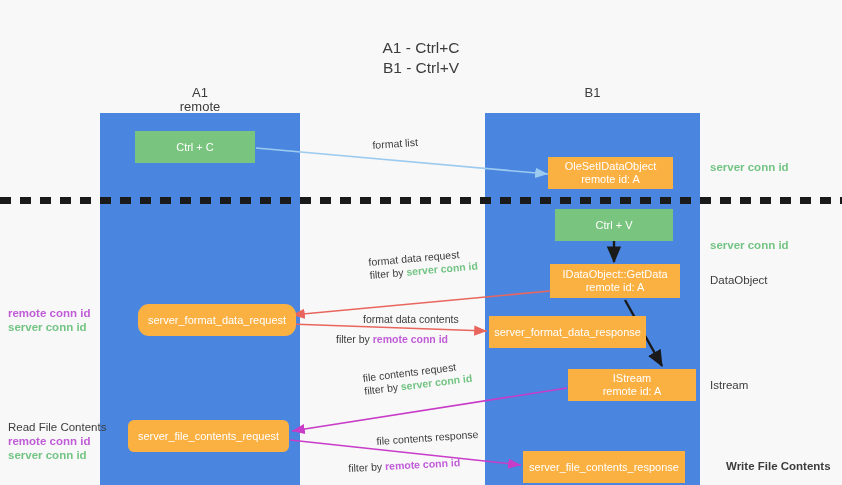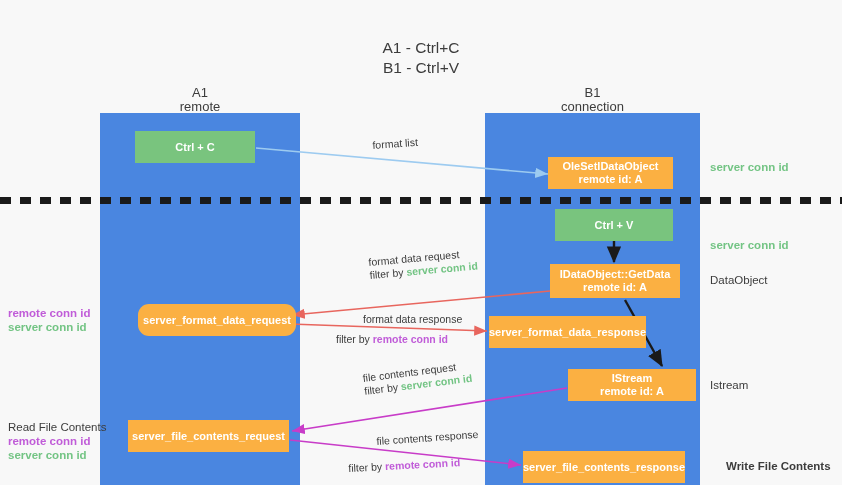--- a/index.html
+++ b/index.html
@@ -47,21 +47,20 @@
     box-sizing: border-box;
     display: flex;
     flex-direction: column;
     align-items: center;
     justify-content: center;
     color: #ffffff;
     font-size: 11px;
     line-height: 13px;
     text-align: center;
     padding: 16px 4px;
-    font-weight: bold;
   }
   .node.green  { background: #79c47e; }
   .node.orange { background: #fbb042; }
   .node .l2 { display: block; }
 
   
   .side-note {
     font-size: 11.5px;
     line-height: 14px;
     color: #3c3c3c;
@@ -102,21 +101,20 @@
     <div>A1 - Ctrl+C</div>
     <div>B1 - Ctrl+V</div>
   </div>
 
   <div class="abs col-head" style="left:100px; top:58px; width:200px;">
     <div>A1</div>
     <div>remote</div>
   </div>
   <div class="abs col-head" style="left:485px; top:58px; width:215px;">
     <div>B1</div>
-    <div>connection</div>
   </div>
 
   <div class="abs lane" style="left:100px; top:85px; width:200px; height:375px;"></div>
   <div class="abs lane" style="left:485px; top:85px; width:215px; height:375px;"></div>
 
   <svg id="edges" viewBox="0 0 842 485" xmlns="http://www.w3.org/2000/svg">
     <defs>
       <marker id="ah-blue" markerWidth="9" markerHeight="9" refX="8" refY="3.2" orient="auto" markerUnits="strokeWidth">
         <path d="M0,0 L8,3.2 L0,6.4 z" fill="#9dcbf0"></path>
       </marker>
@@ -173,41 +171,41 @@
 
   <div class="abs node orange" style="left:489px; top:288px; width:157px; height:28px;">
     <span>server_format_data_response</span>
   </div>
 
   <div class="abs node orange" style="left:568px; top:341px; width:128px; height:32px;">
     <span>IStream</span>
     <span class="l2">remote id: A</span>
   </div>
 
-  <div class="abs node orange" style="left:128px; top:392px; width:161px; height:28px;">
+  <div class="abs node orange" style="left:128px; top:392px; width:161px; height:28px;border-radius:6px;">
     <span>server_file_contents_request</span>
   </div>
 
   <div class="abs node orange" style="left:523px; top:423px; width:162px; height:28px;">
     <span>server_file_contents_response</span>
   </div>
 
   <div class="abs edge-label" style="left:372px; top:111px; transform: rotate(-4deg);">
     <span>format list</span>
   </div>
 
   <div class="abs edge-label" style="left:368px; top:228px; transform: rotate(-5deg);">
     <div>format data request</div>
     <div>
       <span>filter by </span><span class="green">server conn id</span>
     </div>
   </div>
 
   <div class="abs edge-label" style="left:363px; top:285px;">
-    <div>format data response</div>
+    <div>format data contents</div>
   </div>
   <div class="abs edge-label" style="left:336px; top:305px;">
     <span>filter by </span><span class="purple">remote conn id</span>
   </div>
 
   <div class="abs edge-label" style="left:362px; top:344px; transform: rotate(-7deg);">
     <div>file contents request</div>
     <div>
       <span>filter by </span><span class="green">server conn id</span>
     </div>

